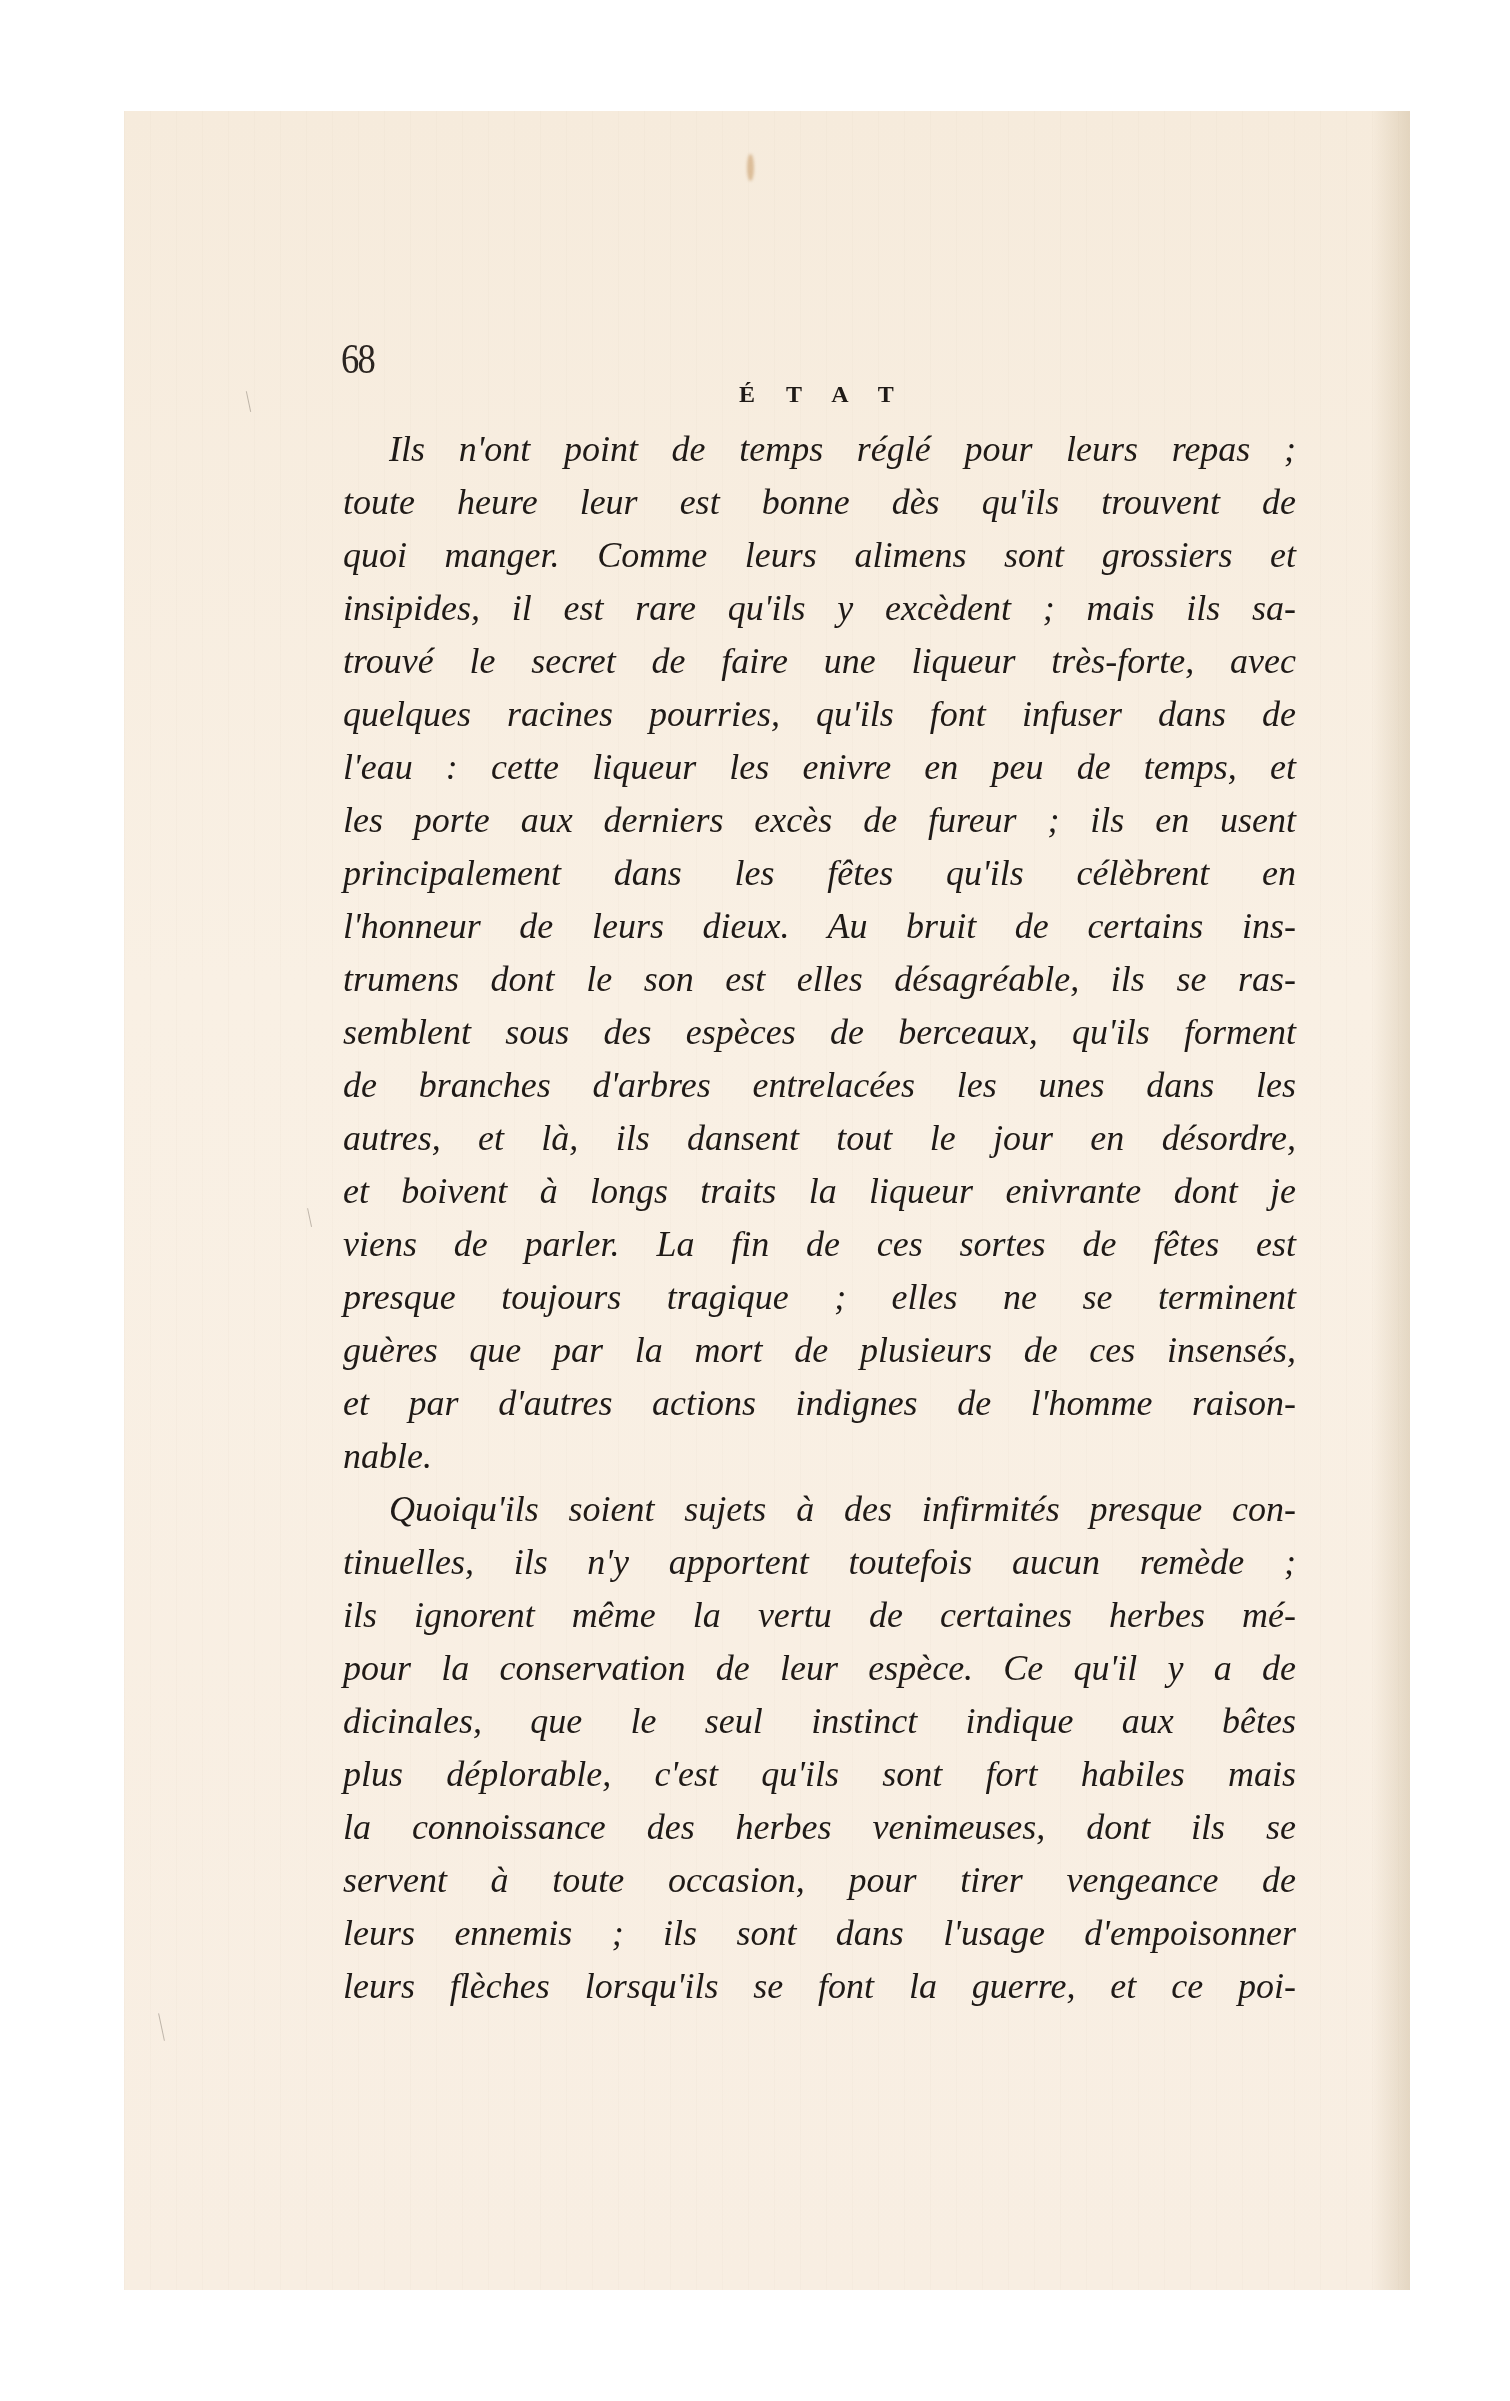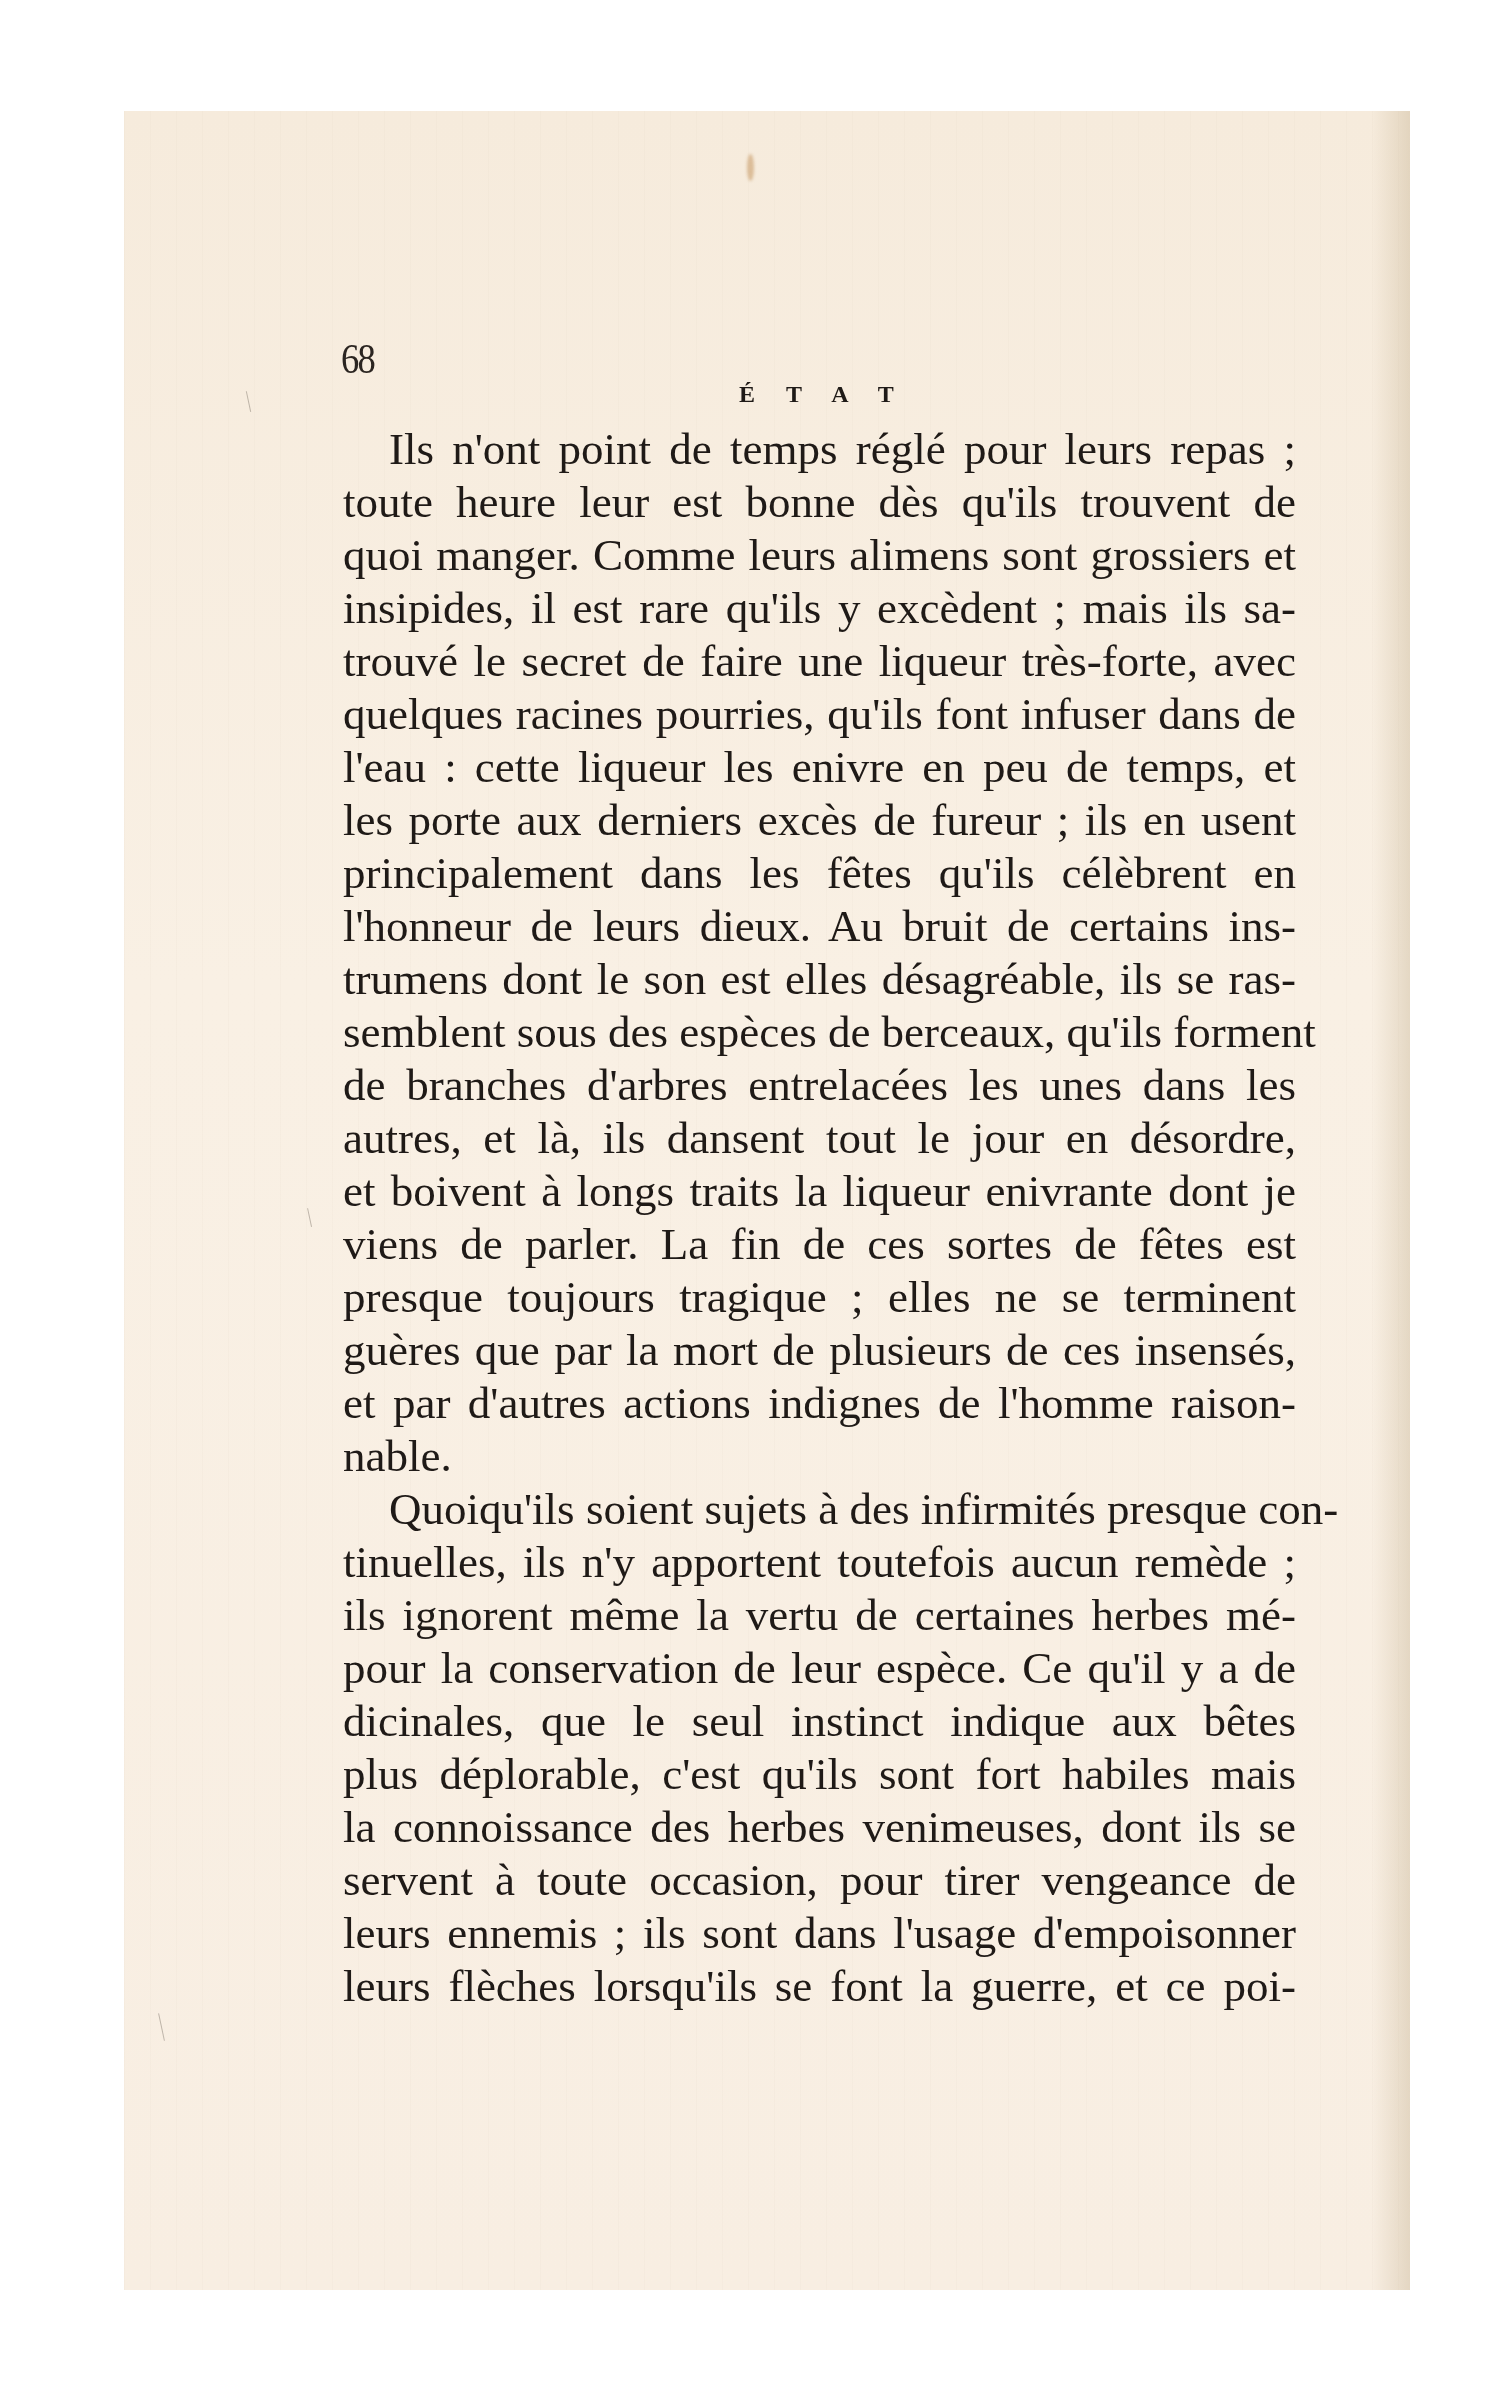--- a/index.html
+++ b/index.html
@@ -57,22 +57,23 @@
     font-weight: bold;
     letter-spacing: 31px;
     color: #1f1a17;
     margin-top: 30px;
   }
   .body-text {
     position: absolute;
     left: 219px; top: 312px;
     width: 953px;
     font-family: "Liberation Serif", serif;
-    font-size: 45px;
+    font-size: 36px;
     color: #1f1a17;
+    font-style: italic;
   }
   .line {
     display: block;
     height: 53px;
     line-height: 53px;
     text-align: justify;
     text-align-last: justify;
     white-space: nowrap;
     overflow: visible;
   }

